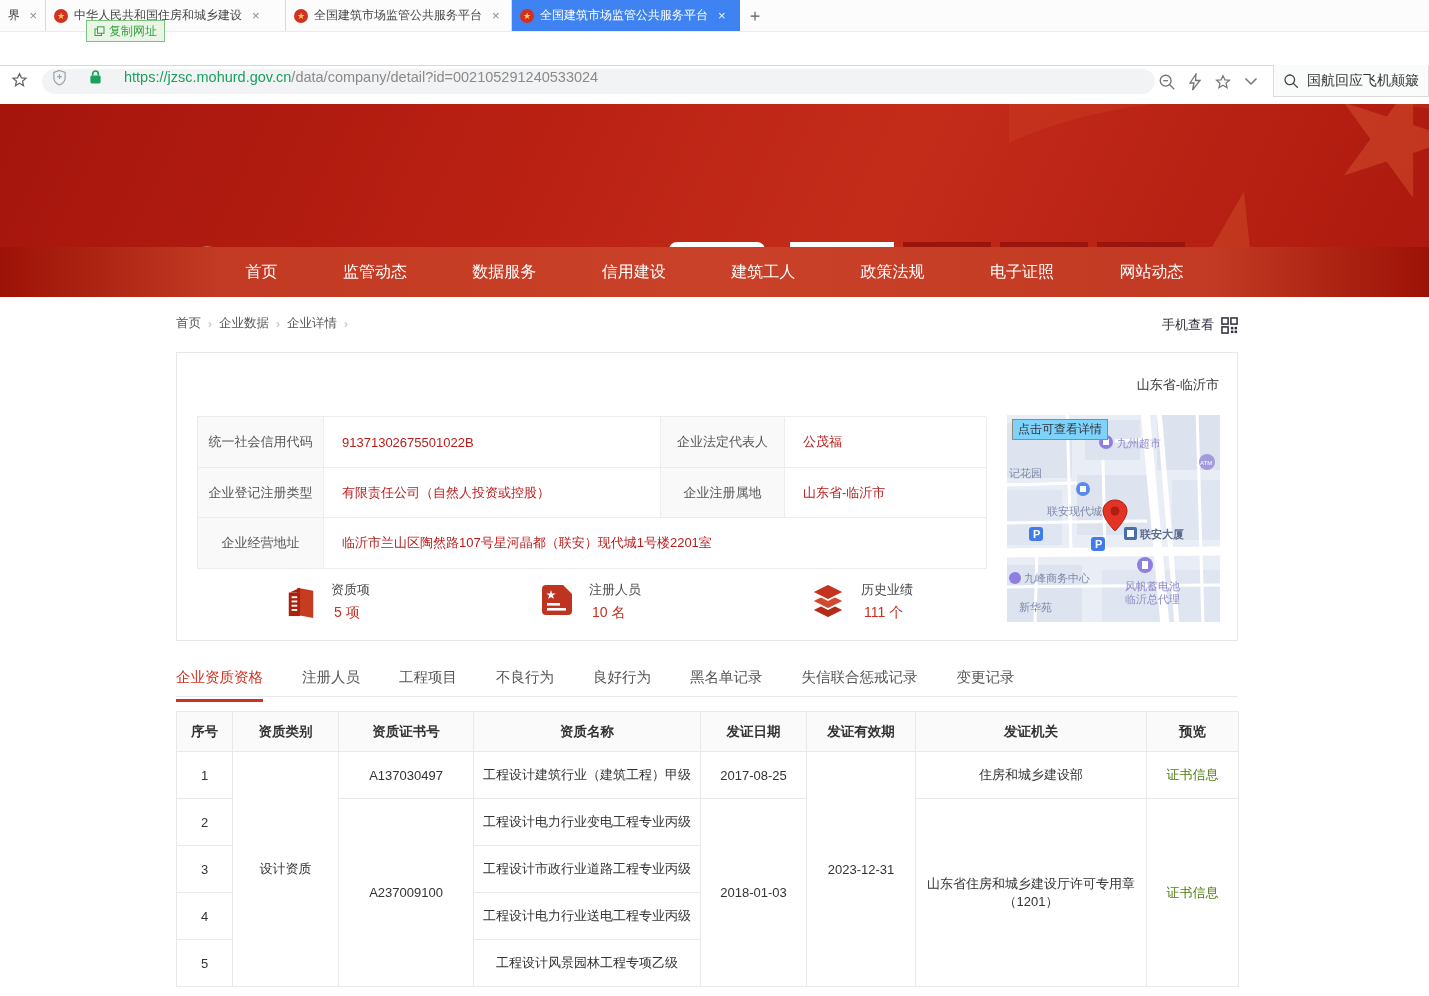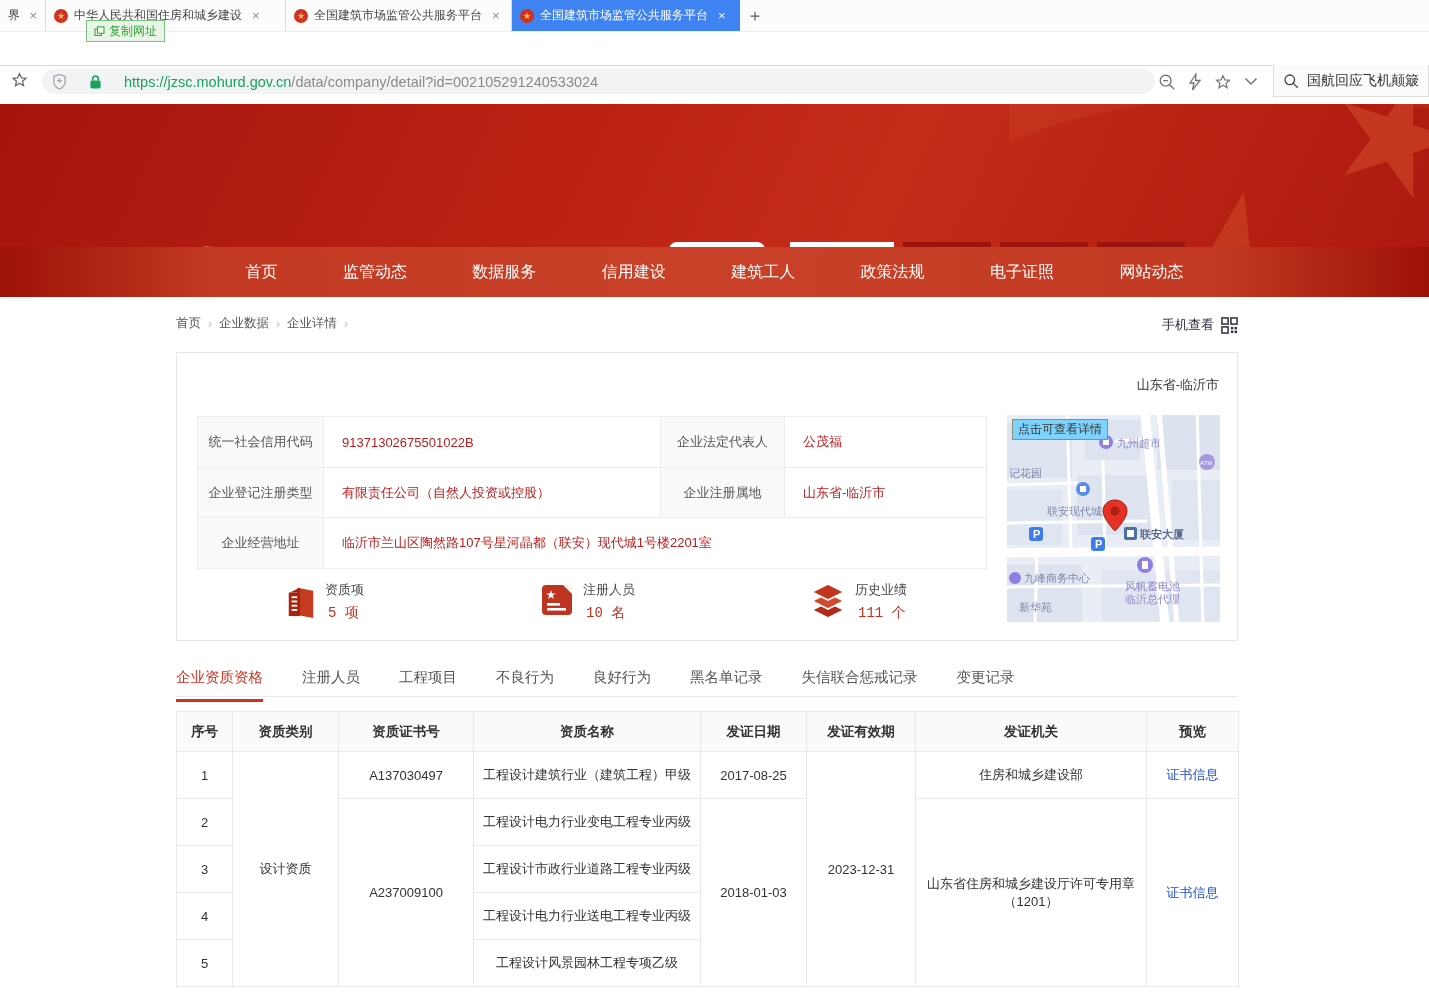--- a/index.html
+++ b/index.html
@@ -22,21 +22,21 @@
     font-size:9px; line-height:14px; text-align:center; flex:0 0 14px; }
   .newtab { width:30px; display:flex; align-items:center; justify-content:center;
     font-size:17px; color:#5a5a5a; }
   .copy-tip { position:absolute; left:86px; top:20px; height:22px; z-index:5; display:flex;
     align-items:center; gap:4px; padding:0 7px; background:#e9f6e7; border:1px solid #7cc47e;
     color:#35a23a; font-size:12px; }
   .urlbar { position:absolute; left:0; top:32px; width:1429px; height:34px; background:#fff;
     border-bottom:1px solid #d8d8d8; }
   .bookmark-star { position:absolute; left:10px; top:39px; }
   .omnibox { position:absolute; left:42px; top:37px; width:1113px; height:25px; background:#f2f3f5;
-    border-radius:13px; display:flex; align-items:center; padding:0 10px; gap:22px; }
+    border-radius:13px; display:flex; padding:0 10px; gap:22px; }
   .urltext { font-size:14.5px; white-space:nowrap; overflow:hidden; }
   .urltext .sec { color:#1ba15d; } .urltext .path { color:#8a8a8a; }
   .omni-icons { position:absolute; left:1158px; top:37px; width:100px; height:25px; display:flex;
     align-items:center; justify-content:space-between; }
   .quicksearch { position:absolute; left:1273px; top:33px; width:156px; height:32px; background:#fafbfb;
     border:1px solid #dcdcdc; border-top:none; display:flex; align-items:center; gap:8px; padding:0 9px; }
   .quicksearch span { font-size:14px; color:#333; white-space:nowrap; }
 
   
   .banner { position:absolute; left:0; top:104px; width:1429px; height:143px;
@@ -72,21 +72,21 @@
   .cregion { position:absolute; right:18px; top:23px; font-size:13px; color:#333; }
   .infogrid { position:absolute; left:20px; top:63px; width:789px; display:grid;
     grid-template-columns:126px 337px 124px 202px; grid-template-rows:51px 50px 51px;
     border-top:1px solid #ededed; border-left:1px solid #ededed; font-size:13px; }
   .ig-cell { border-right:1px solid #ededed; border-bottom:1px solid #ededed; display:flex;
     align-items:center; }
   .ig-label { background:#f9f9f9; color:#555; justify-content:center; text-align:center; }
   .ig-val { color:#b91c1c; padding-left:18px; }
   .ig-wide { grid-column:2 / 5; }
   .stats { position:absolute; left:20px; top:228px; width:789px; height:46px; }
-  .stat { position:absolute; display:flex; gap:8px;font-family:Liberation Mono, monospace; }
+  .stat { position:absolute; display:flex; gap:14px; }
   .stat .txt .lb { font-size:13px; color:#4a4a4a; }
   .stat .txt .vl { font-size:14px; color:#c5301f; margin-top:5px; padding-left:3px; }
   .stat.s1 { left:88px; } .stat.s2 { left:342px; } .stat.s3 { left:612px; }
 
   
   .map { position:absolute; left:1007px; top:415px; width:213px; height:207px; background:#e9edf5;
     overflow:hidden; cursor:pointer; }
   .maptip { position:absolute; left:5px; top:4px; background:#7dd3fc; border:1px solid #8d8d74;
     font-size:12px; color:#333; padding:1px 5px; z-index:3; white-space:nowrap; }
 
@@ -96,21 +96,21 @@
   .dtab.active { color:#d0301f; border-bottom:3px solid #d0301f; }
   .dtabs-line { position:absolute; left:176px; top:696px; width:1062px; height:1px; background:#e9e9e9; }
 
   
   table.qual { position:absolute; left:176px; top:711px; width:1062px; border-collapse:collapse;
     font-size:13px; color:#333; table-layout:fixed; }
   table.qual th, table.qual td { border:1px solid #e9e9e9; text-align:center; vertical-align:middle;
     padding:4px 6px; font-weight:normal; }
   table.qual th { background:#fafafa; font-weight:bold; height:40px; font-size:13.5px; }
   table.qual td { height:47px; }
-  .certlink { color:#1d4ed8; cursor:pointer; }
+  .certlink { color:#4d7c0f; cursor:pointer; }
 </style>
 </head>
 <body>
 
 <div id="page">
 
   <div class="tabbar">
     <div class="btab partial">
       <span class="ttl">界</span>
       <span class="close">×</span>

